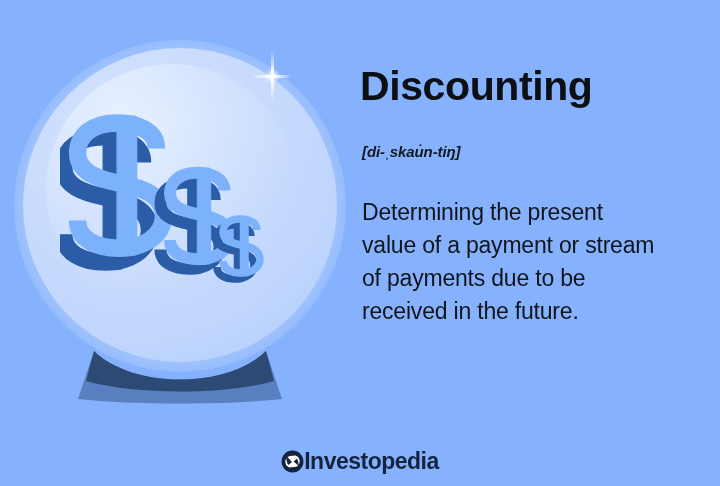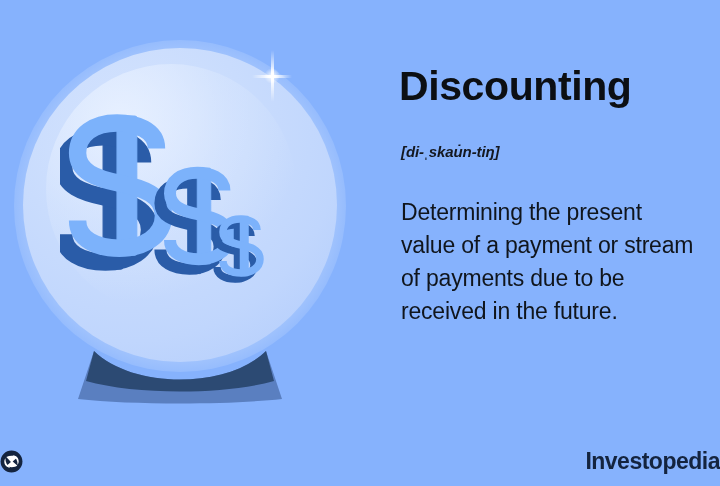--- a/index.html
+++ b/index.html
@@ -124,21 +124,21 @@
     left: 60px;
     top: 112px;
     width: 230px;
     height: 200px;
   }
   .money svg { display: block; }
 
   
   #textcol {
     position: absolute;
-    left: 399px;
+    left: 360px;
     top: 0;
     width: 320px;
     height: 430px;
   }
 
   #term {
     position: absolute;
     left: 0;
     top: 66px;
     font-size: 41px;
@@ -174,21 +174,21 @@
 
   
   #logo {
     position: absolute;
     left: 0;
     right: 0;
     top: 446px;
     height: 30px;
     display: flex;
     align-items: center;
-    justify-content: space-between;
+    justify-content: center;
   }
   #logo-mark { width: 23px; height: 23px; display: block; }
   #logo-text {
     font-size: 23px;
     font-weight: bold;
     color: #14243f;
     letter-spacing: -0.5px;
     line-height: 1;
   }
 </style>

